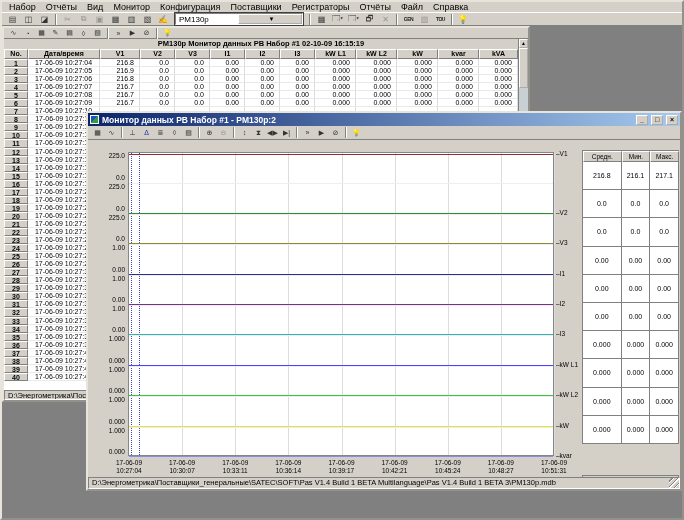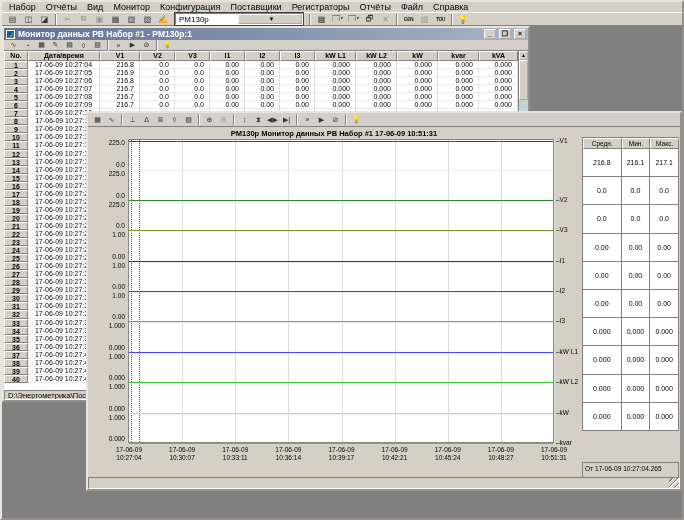--- a/index.html
+++ b/index.html
@@ -134,44 +134,38 @@
     <span class="ticon">
         <span class="mini">TOU</span>
       </span>
     <span class="tsep"></span>
     <span class="ticon" style="color:#8a7a00;">💡</span>
   </div>
 
   <div class="mdi">
 
     <div class="win" id="win1">
-      <div class="titlebar tb-inact">
-        <span class="appicon"></span>
-        <span class="tb-title">Монитор данных РВ Набор #1 - PM130p:1</span>
-        <span class="wbtn">_</span>
-        <span class="wbtn">❐</span>
-        <span class="wbtn">×</span>
-      </div>
       <div class="toolbar" style="height:11px;">
         <span class="ticon small">∿</span>
         <span class="ticon small">◔</span>
         <span class="ticon small">▦</span>
         <span class="ticon small">✎</span>
         <span class="ticon small">▤</span>
         <span class="ticon small">◊</span>
         <span class="ticon small">▧</span>
         <span class="tsep"></span>
         <span class="ticon small">»</span>
         <span class="ticon small">▶</span>
         <span class="ticon small">⊘</span>
         <span class="tsep"></span>
         <span class="ticon small" style="color:#8a7a00;">💡</span>
       </div>
       <div class="w1-body">
         <div class="w1-main">
+          <div class="cap">PM130p  Монитор данных РВ Набор #1    02-10-09 16:15:19</div>
           <div class="thead" id="thead">
               <div class="th" style="width: 24px;">No.</div>
               <div class="th" style="width: 72px;">Дата/время</div>
               <div class="th" style="width: 40px;">V1</div>
               <div class="th" style="width: 35px;">V2</div>
               <div class="th" style="width: 35px;">V3</div>
               <div class="th" style="width: 35px;">I1</div>
               <div class="th" style="width: 35px;">I2</div>
               <div class="th" style="width: 35px;">I3</div>
               <div class="th" style="width: 41px;">kW L1</div>
@@ -788,20 +782,27 @@
           <div class="sb-track">
               <div class="sb-thumb"></div>
             </div>
           <div class="sb-btn">▼</div>
         </div>
       </div>
       <div class="statusbar" style="height:10px;">D:\Энергометрика\Поставщики</div>
     </div>
 
     <div class="win" id="win2">
+      <div class="titlebar tb-act">
+        <span class="appicon"></span>
+        <span class="tb-title">Монитор данных РВ Набор #1 - PM130p:2</span>
+        <span class="wbtn">_</span>
+        <span class="wbtn">□</span>
+        <span class="wbtn">×</span>
+      </div>
       <div class="toolbar" style="height:14px;">
         <span class="ticon small">▦</span>
         <span class="ticon small">∿</span>
         <span class="tsep"></span>
         <span class="ticon small">⊥</span>
         <span class="ticon small" style="color:#1030a0;">Δ</span>
         <span class="ticon small">≣</span>
         <span class="ticon small">◊</span>
         <span class="ticon small">▧</span>
         <span class="tsep"></span>
@@ -813,21 +814,20 @@
         <span class="ticon small">◀▶</span>
         <span class="ticon small">▶|</span>
         <span class="tsep"></span>
         <span class="ticon small">»</span>
         <span class="ticon small">▶</span>
         <span class="ticon small">⊘</span>
         <span class="tsep"></span>
         <span class="ticon small" style="color:#8a7a00;">💡</span>
       </div>
       <div class="w2-body" id="chartbody">
-        <div class="w2-cap">PM130p  Монитор данных РВ Набор #1    17-06-09 10:51:31</div>
         <div class="plot" id="plot">
             <div class="grid-v" style="left: 53.125px;"></div>
             <div class="grid-v" style="left: 106.25px;"></div>
             <div class="grid-v" style="left: 159.375px;"></div>
             <div class="grid-v" style="left: 212.5px;"></div>
             <div class="grid-v" style="left: 265.625px;"></div>
             <div class="grid-v" style="left: 318.75px;"></div>
             <div class="grid-v" style="left: 371.875px;"></div>
             <div class="grid-v" style="left: 425px;"></div>
             <div class="sel"></div>
@@ -973,18 +973,19 @@
           <div class="ylab" style="top: 247.2px;">0.000</div>
           <div class="rlab" style="top: 251.2px;">–kW L2</div>
           <div class="ylab" style="top: 256.2px;">1.000</div>
           <div class="ylab" style="top: 277.6px;">0.000</div>
           <div class="rlab" style="top: 281.6px;">–kW</div>
           <div class="ylab" style="top: 286.6px;">1.000</div>
           <div class="ylab" style="top: 308px;">0.000</div>
           <div class="rlab" style="top: 312px;">–kvar</div>
         </div>
       <div class="statusbar" style="height:12px; position:relative;">
+        <span>D:\Энергометрика\Поставщики_генеральные\SATEC\SOFT\Pas V1.4 Build 1 BETA Multilanguage\Pas V1.4 Build 1 BETA 3\PM130p.mdb</span>
         <span class="grip"></span>
       </div>
     </div>
 
   </div>
 </div>
 
 </body></html>

